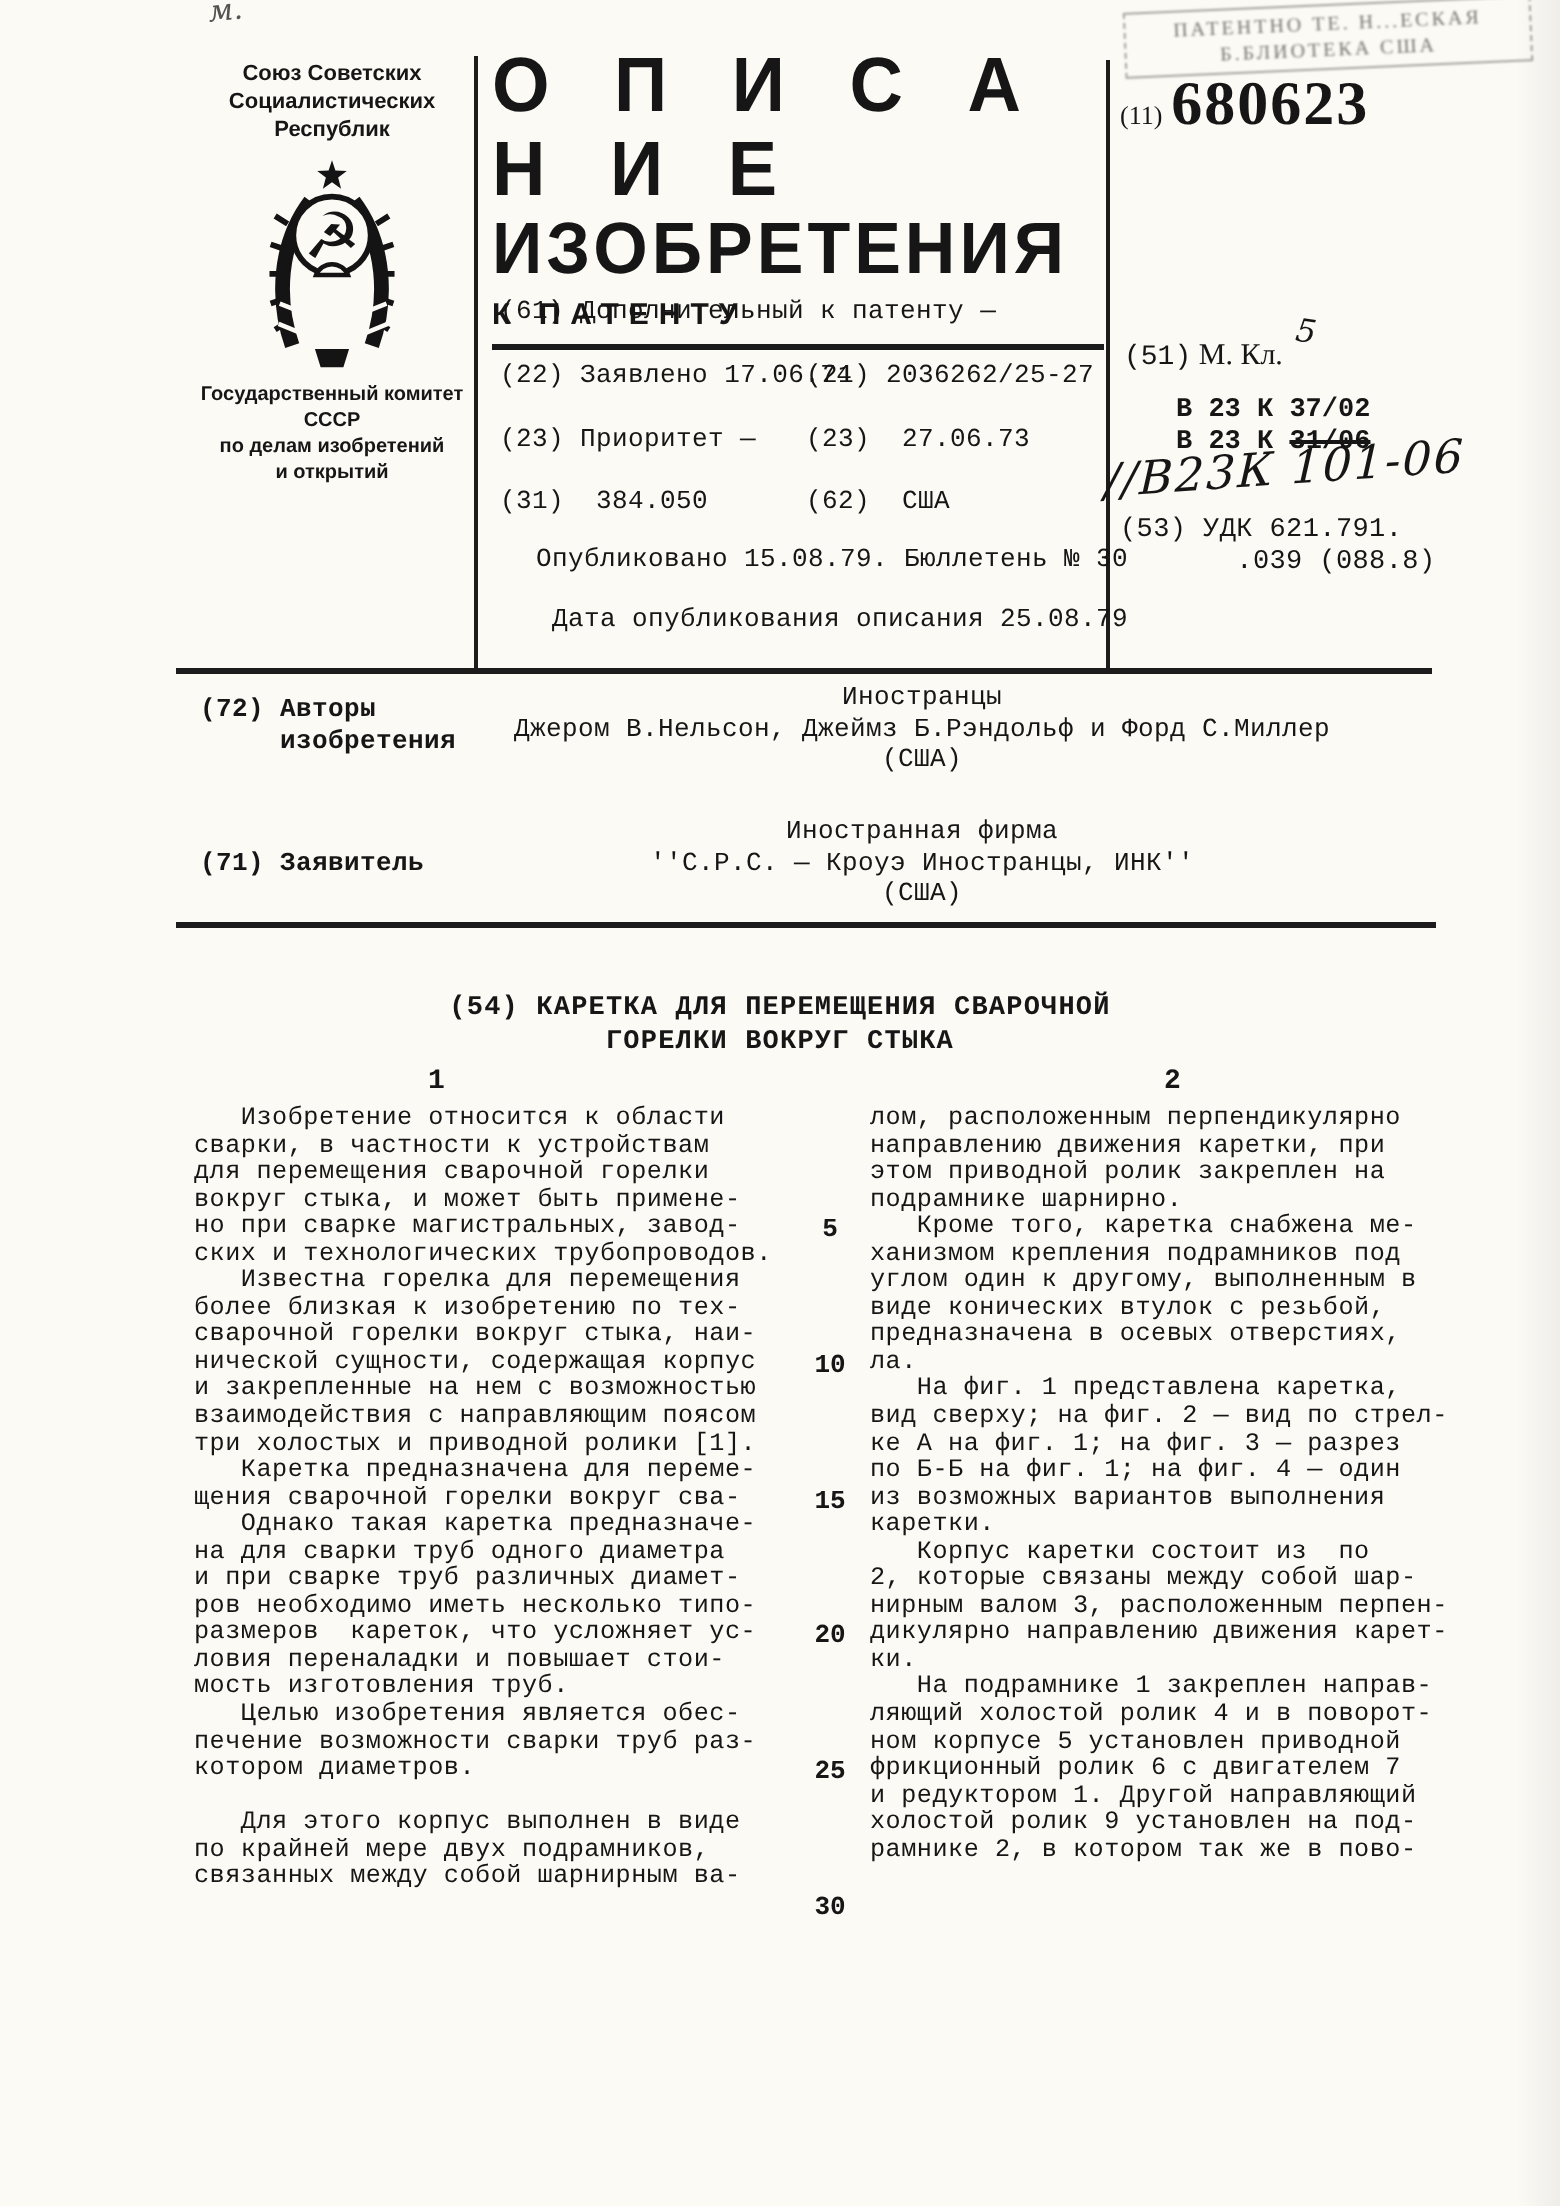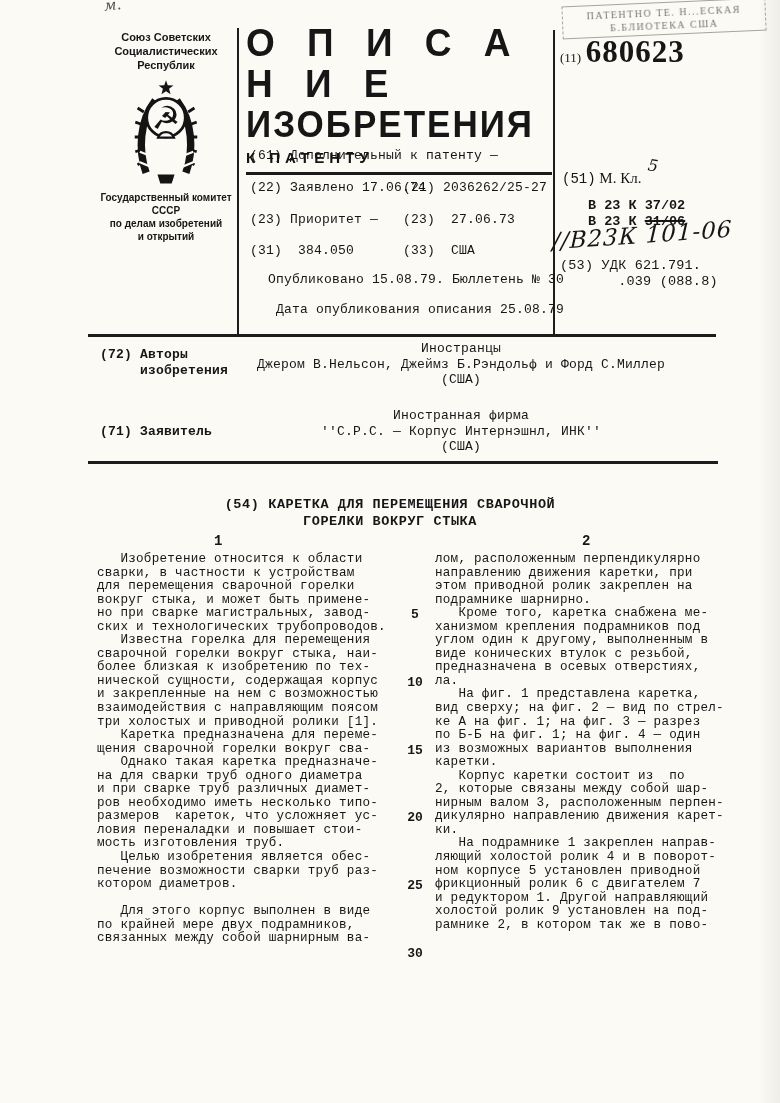--- a/index.html
+++ b/index.html
@@ -98,21 +98,21 @@
     <div class="t3">К ПАТЕНТУ</div>
     <div class="midline"></div>
   </div>
 
   <div class="frow mono" style="left:250px;top:148px;"><span>(61)</span> <span>Дополнительный к патенту —</span></div>
   <div class="frow mono" style="left:250px;top:180px;"><span>(22)</span> <span>Заявлено</span> <span>17.06.74</span></div>
   <div class="frow mono" style="left:403px;top:180px;"><span>(21)</span> <span>2036262/25-27</span></div>
   <div class="frow mono" style="left:250px;top:212px;"><span>(23)</span> <span>Приоритет —</span></div>
   <div class="frow mono" style="left:403px;top:212px;"><span>(23)</span>  <span>27.06.73</span></div>
   <div class="frow mono" style="left:250px;top:243px;"><span>(31)</span>  <span>384.050</span></div>
-  <div class="frow mono" style="left:403px;top:243px;"><span>(33)</span>  <span>США</span></div>
+  <div class="frow mono" style="left:403px;top:243px;"><span>(62)</span>  <span>США</span></div>
   <div class="frow mono" style="left:268px;top:272px;">Опубликовано 15.08.79. Бюллетень № 30</div>
   <div class="frow mono" style="left:276px;top:302px;">Дата опубликования описания 25.08.79</div>
 
   <div class="hdr-right">
     <div class="stamp">
       <div>ПАТЕНТНО ТЕ. Н...ЕСКАЯ</div>
       <div>Б.БЛИОТЕКА  США</div>
     </div>
     <div class="docnum">
       <span class="code">(11)</span>
@@ -138,41 +138,41 @@
   </div>
   <div class="pvalue mono" style="top:341px;">Иностранцы
 Джером В.Нельсон, Джеймз Б.Рэндольф и Форд С.Миллер
 (США)</div>
 
   <div class="plabel mono" style="left:100px;top:424px;">
     <span>(71)</span>
     <span class="sub">Заявитель</span>
   </div>
   <div class="pvalue mono" style="top:408px;">Иностранная фирма
-''С.Р.С. — Корпус Интернэшнл,  ИНК''
+''С.Р.С. — Кроуэ Иностранцы,  ИНК''
 (США)</div>
 
   <div class="hrule" style="left:88px;top:461px;width:630px;"></div>
 
   <div class="title54 mono">(54)  КАРЕТКА ДЛЯ ПЕРЕМЕЩЕНИЯ СВАРОЧНОЙ
 ГОРЕЛКИ  ВОКРУГ  СТЫКА</div>
 
   <div class="colnum mono" style="left:214px;top:533px;">1</div>
   <div class="colnum mono" style="left:582px;top:533px;">2</div>
 
   <div class="bcol mono" style="left:97px;width:302px;">
       <div class="bl">   Изобретение относится к области</div>
       <div class="bl">сварки, в частности к устройствам</div>
       <div class="bl">для перемещения сварочной горелки</div>
       <div class="bl">вокруг стыка, и может быть примене-</div>
       <div class="bl">но при сварке магистральных, завод-</div>
       <div class="bl">ских и технологических трубопроводов.</div>
       <div class="bl">   Известна горелка для перемещения</div>
+      <div class="bl">более близкая к изобретению по тех-</div>
       <div class="bl">сварочной горелки вокруг стыка, наи-</div>
-      <div class="bl">более близкая к изобретению по тех-</div>
       <div class="bl">нической сущности, содержащая корпус</div>
       <div class="bl">и закрепленные на нем с возможностью</div>
       <div class="bl">взаимодействия с направляющим поясом</div>
       <div class="bl">три холостых и приводной ролики [1].</div>
       <div class="bl">   Каретка предназначена для переме-</div>
       <div class="bl">щения сварочной горелки вокруг сва-</div>
       <div class="bl">   Однако такая каретка предназначе-</div>
       <div class="bl">на для сварки труб одного диаметра</div>
       <div class="bl">и при сварке труб различных диамет-</div>
       <div class="bl">ров необходимо иметь несколько типо-</div>

